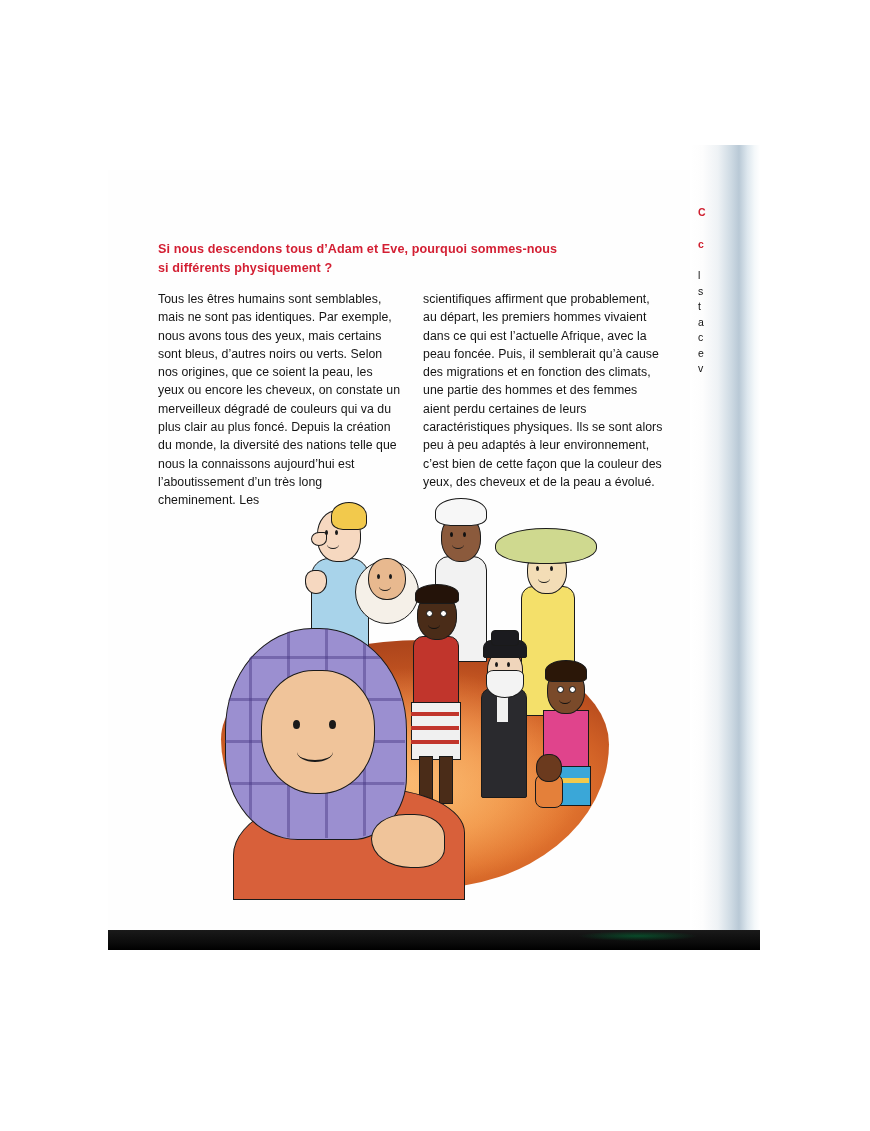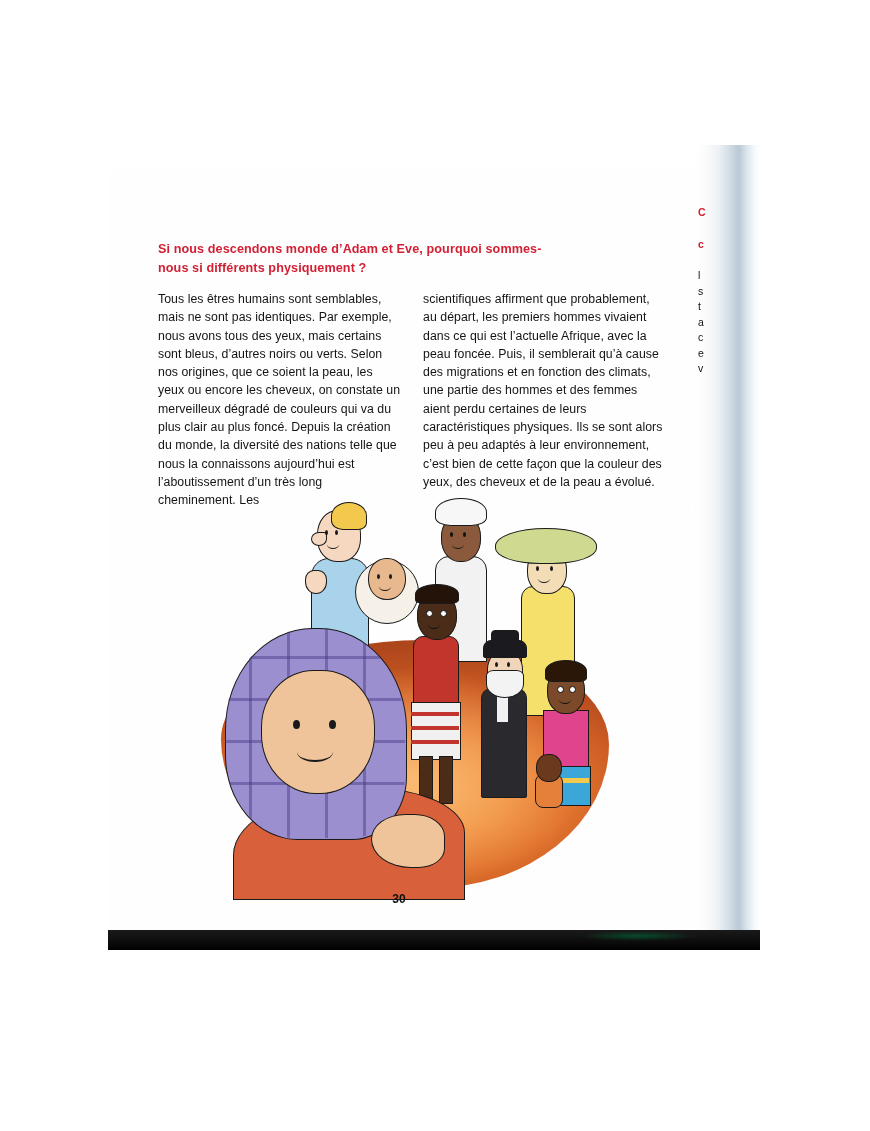--- a/index.html
+++ b/index.html
@@ -172,21 +172,21 @@
 </style>
 </head>
 <body>
 
 <div id="scan">
 
   <div class="book">
 
     <div class="page-left">
 
-      <div class="headline">Si nous descendons monde d’Adam et Eve, pourquoi sommes-nous si différents physiquement ?</div>
+      <div class="headline">Si nous descendons tous d’Adam et Eve, pourquoi sommes-nous si différents physiquement ?</div>
 
       <div class="cols">
         <div class="col">Tous les êtres humains sont semblables, mais ne sont pas identiques. Par exemple, nous avons tous des yeux, mais certains sont bleus, d’autres noirs ou verts. Selon nos origines, que ce soient la peau, les yeux ou encore les cheveux, on constate un merveilleux dégradé de couleurs qui va du plus clair au plus foncé. Depuis la création du monde, la diversité des nations telle que nous la connaissons aujourd’hui est l’aboutissement d’un très long cheminement. Les</div>
         <div class="col">scientifiques affirment que probablement, au départ, les premiers hommes vivaient dans ce qui est l’actuelle Afrique, avec la peau foncée. Puis, il semblerait qu’à cause des migrations et en fonction des climats, une partie des hommes et des femmes aient perdu certaines de leurs caractéristiques physiques. Ils se sont alors peu à peu adaptés à leur environnement, c’est bien de cette façon que la couleur des yeux, des cheveux et de la peau a évolué.</div>
       </div>
 
       <div class="illus">
         <div class="ground"></div>
 
         <div class="fig" style="left:100px; top:8px; width:72px; height:150px;">
@@ -295,21 +295,20 @@
 
           <div style="position:absolute;left:36px;top:52px;width:112px;height:122px;background:#f0c49a;border:1.8px solid #1a1a1a;border-radius:46% 46% 48% 48%;"></div>
           <div class="eye" style="left:68px;top:102px;width:7px;height:9px;"></div>
           <div class="eye" style="left:104px;top:102px;width:7px;height:9px;"></div>
           <div style="position:absolute;left:72px;top:124px;width:36px;height:18px;border-bottom:2.2px solid #1a1a1a;border-radius:0 0 60% 60%;"></div>
 
           <div style="position:absolute;left:146px;top:196px;width:72px;height:52px;background:#f0c49a;border:1.8px solid #1a1a1a;border-radius:52% 46% 40% 60%;"></div>
         </div>
       </div>
 
-      <div class="folio">30</div>
     </div>
 
     <div class="page-right">
       <div class="page-right-inner">
         <div class="page-right-title">C</div>
         <div class="page-right-title">c</div>
         <div>l</div>
         <div>s</div>
         <div>t</div>
         <div>a</div>

